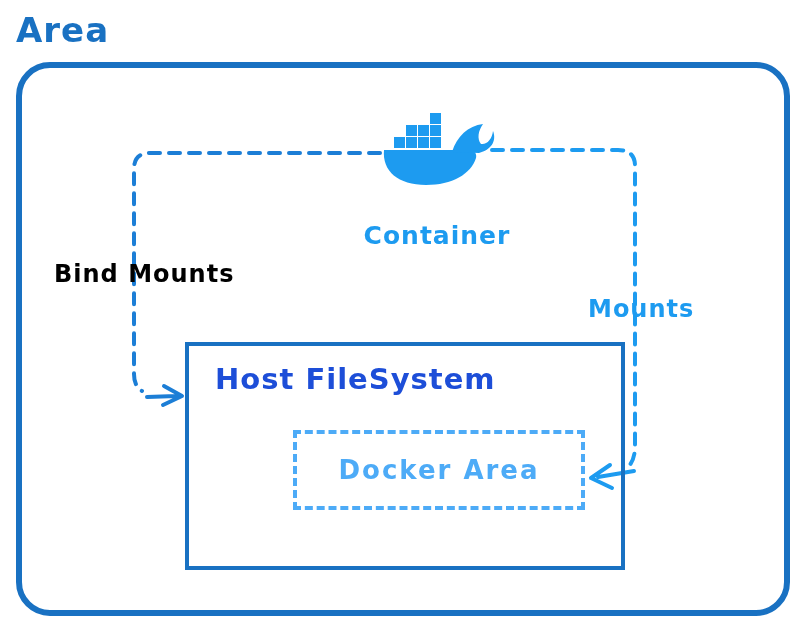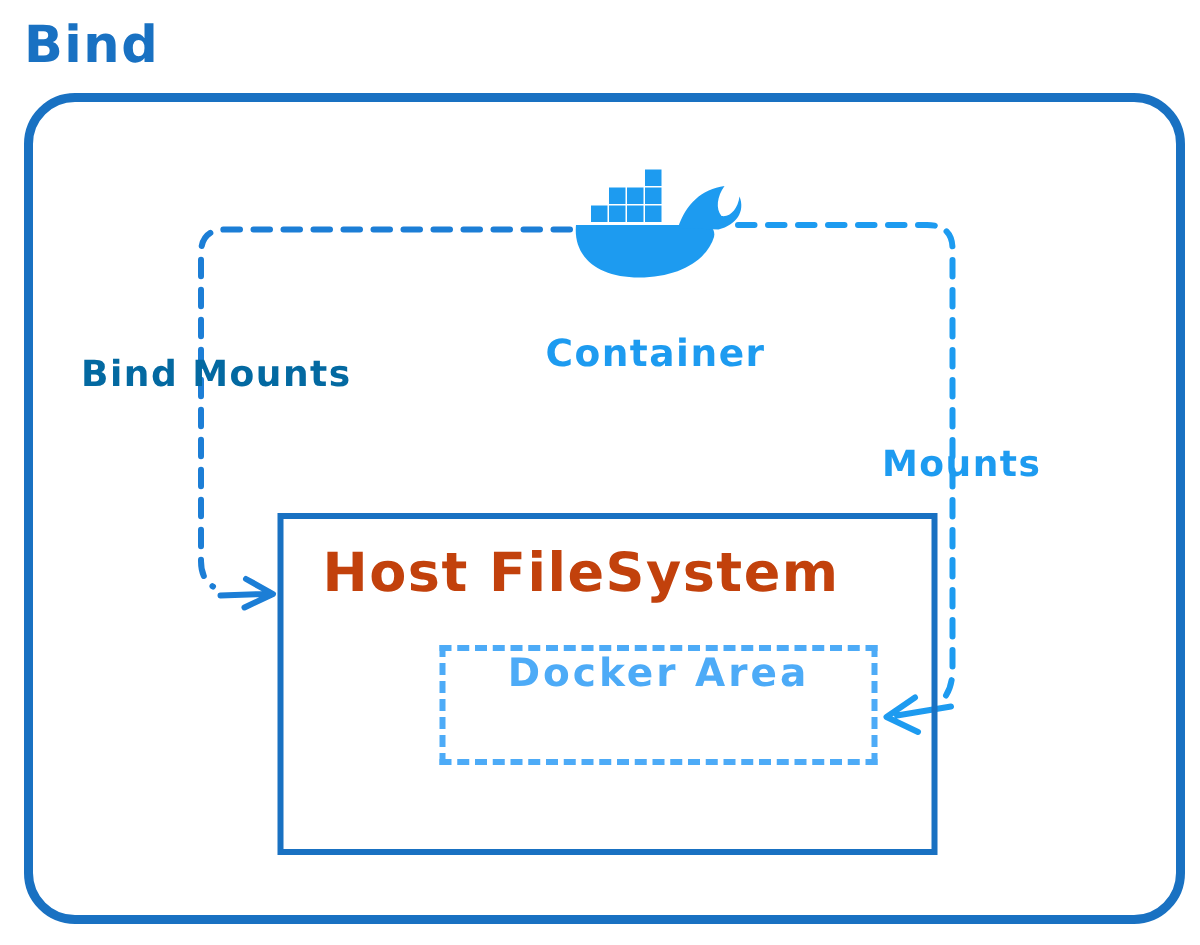--- a/index.html
+++ b/index.html
@@ -16,45 +16,45 @@
     position:absolute;left:16px;top:62px;width:774px;height:554px;
     box-sizing:border-box;border:6px solid #1971c2;border-radius:34px;
   }
   .edge{fill:none;stroke-width:4;stroke-linecap:round;stroke-dasharray:11 9;}
   .arrow{fill:none;stroke-width:4;stroke-linecap:round;stroke-linejoin:round;}
   .label{position:absolute;font-weight:700;}
   .container-label{
     left:337px;top:189px;width:200px;text-align:center;
     font-size:25px;color:#1d9bf0;letter-spacing:1px;margin-top:32px;
   }
-  .bind-label{left:54px;top:235px;font-size:24px;color:#0369a1;letter-spacing:1px;}
+  .bind-label{left:54px;top:260px;font-size:24px;color:#000000;letter-spacing:1px;}
   .volumes-label{left:588px;top:295px;font-size:24px;color:#1d9bf0;letter-spacing:1px;}
   .hostfs-box{
     position:absolute;left:185px;top:342px;width:440px;height:228px;
     box-sizing:border-box;border:4px solid #1971c2;background:transparent;
   }
   .hostfs-title{
     position:absolute;left:26px;top:16px;
-    font-size:36px;font-weight:700;color:#c2410c;letter-spacing:1px;
+    font-size:29px;font-weight:700;color:#1d4ed8;letter-spacing:1px;
   }
   .docker-area-box{
     position:absolute;left:104px;top:84px;width:292px;height:80px;
     box-sizing:border-box;border:4px dashed #4dabf7;
-    display:flex;justify-content:center;
+    display:flex;align-items:center;justify-content:center;
   }
   .docker-area-label{
     font-size:26px;font-weight:700;color:#4dabf7;letter-spacing:2px;
   }
 </style>
 </head>
 <body>
 
 <div class="page">
 
-  <div class="host-title">Bind</div>
+  <div class="host-title">Area</div>
 
   <div class="host-box"></div>
 
   <svg class="layer" width="800" height="630" viewBox="0 0 800 630">
 
     <path class="edge" d="M380,153 L150,153 Q134,153 134,169 L134,374 Q134,386 142,391" stroke="#1c7ed6"></path>
     <path class="arrow" d="M147,397 L176,396 M164,386 L182,396 L163,405" stroke="#1c7ed6"></path>
 
     <path class="edge" d="M492,150 L618,150 Q635,150 635,166 L635,446 Q635,460 628,467" stroke="#1d9bf0"></path>
     <path class="arrow" d="M634,471 L598,477 M610,465 L591,478 L612,488" stroke="#1d9bf0"></path>

